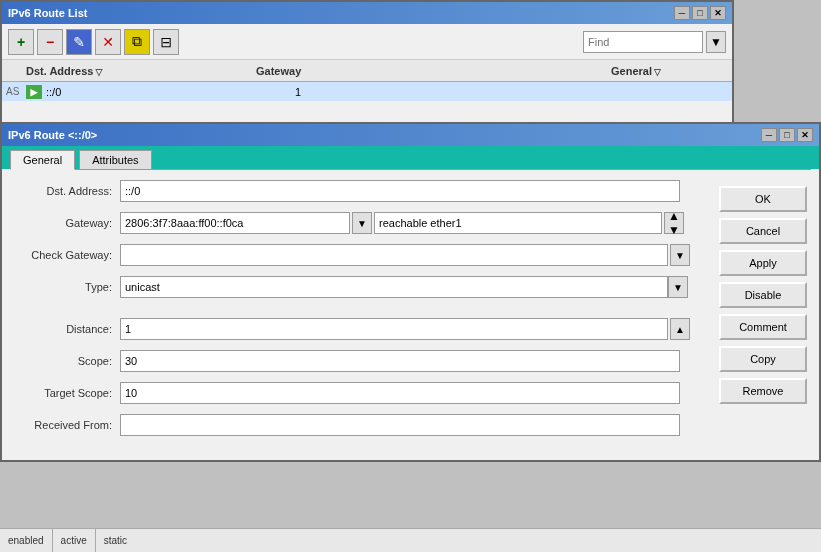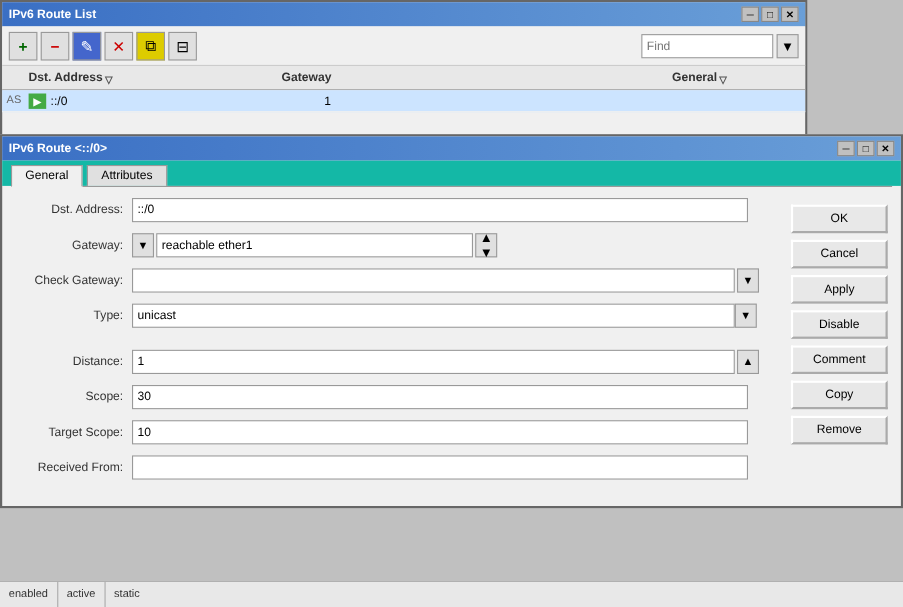--- a/index.html
+++ b/index.html
@@ -472,20 +472,21 @@
     <div class="form-fields">
 
       <div class="form-row">
         <span class="form-label">Dst. Address:</span>
         <input type="text" class="form-input form-input-full" value="::/0" style="">
       </div>
 
       <div class="form-row">
         <span class="form-label">Gateway:</span>
         <div class="gateway-row">
+          <input type="text" class="form-input form-input-medium" value="2806:3f7:8aaa:ff00::f0ca" style="">
           <div class="dropdown-btn-small">▼</div>
           <input type="text" class="form-input form-input-gateway2" value="reachable ether1" style="width: 288px;">
           <div class="dropdown-btn-right">▲<br style="line-height:2px">▼</div>
         </div>
       </div>
 
       <div class="form-row">
         <span class="form-label">Check Gateway:</span>
         <div class="check-gateway-row">
           <input type="text" class="form-input check-gateway-input" value="" style="width: 548px;">

